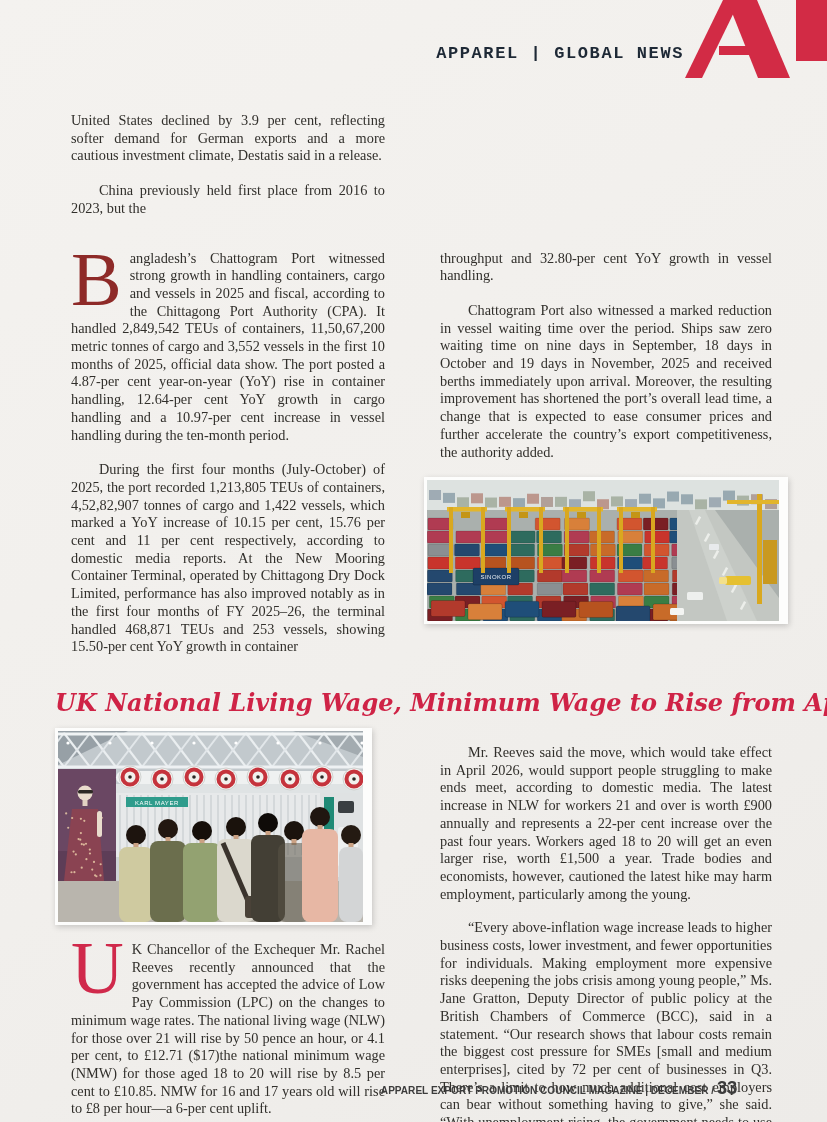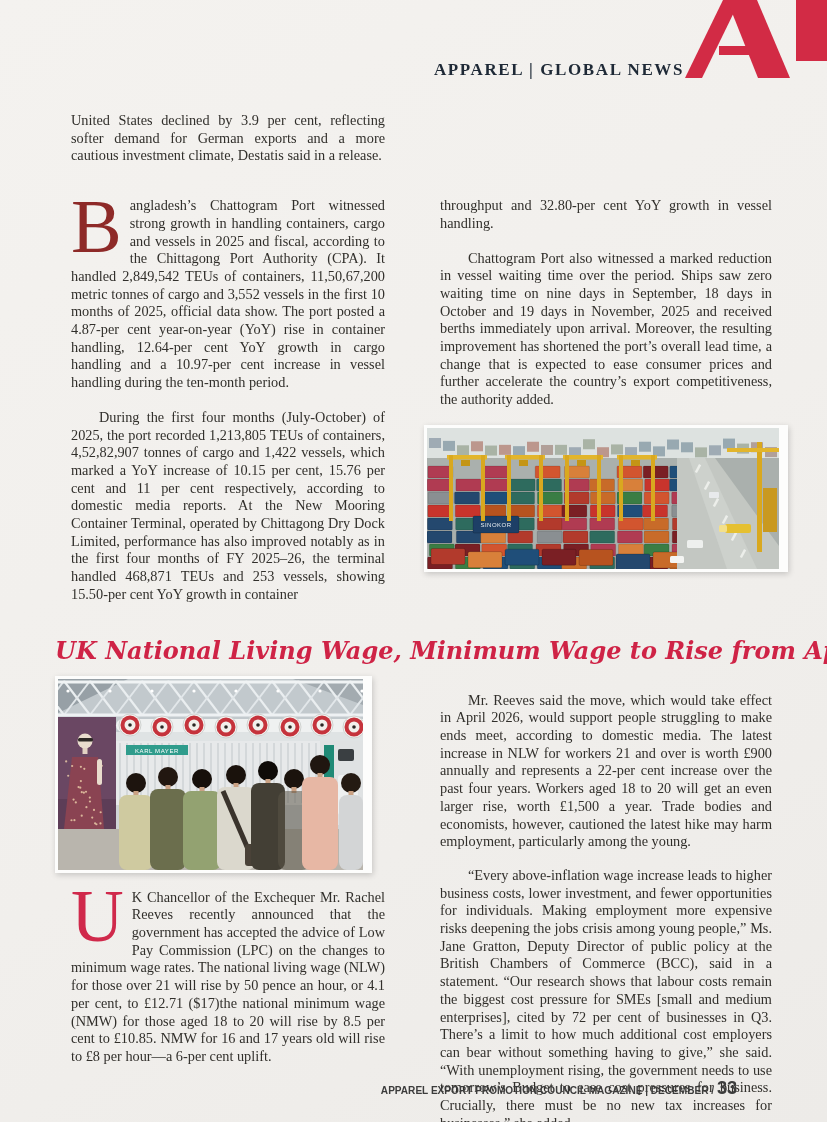--- a/index.html
+++ b/index.html
@@ -4,22 +4,22 @@
 <style>
   html,body{margin:0;padding:0;background:#e9e7e4;}
   .page{
     position:relative;width:827px;height:1122px;margin:0 auto;
     background:linear-gradient(145deg,#f4f2ef 0%,#f1efec 55%,#edebe8 100%);
     font-family:"Liberation Serif",serif;color:#312f2b;overflow:hidden;
   }
   
   .logo{position:absolute;top:0;right:0;width:150px;height:78px;}
   .masthead{
-    position:absolute;top:60px;right:143px;
-    font-family:Liberation Serif, serif;font-weight:700;font-size:17px;
+    position:absolute;top:44px;right:143px;
+    font-family:Liberation Mono, monospace;font-weight:700;font-size:17px;
     letter-spacing:1.6px;color:#1e2936;white-space:nowrap;
   }
   
   .content{position:absolute;left:55px;right:39px;top:96px;}
   .twocol{display:flex;gap:23px;align-items:flex-start;}
   .col-l{width:346px;flex:none;}
   .col-r{flex:1;min-width:0;}
   p{margin:16px;font-size:14.3px;line-height:17.7px;text-align:justify;}
   p.gap{margin-top:17px;}
   p.indent{text-indent:28px;}
@@ -68,20 +68,21 @@
       <rect x="119" y="0" width="31" height="61"></rect>
     </g>
   </svg>
   <div class="masthead">APPAREL | GLOBAL NEWS</div>
 
   <div class="content">
 
     <section class="twocol">
       <div class="col-l">
         <p>United States declined by 3.9 per cent, reflecting softer demand for German exports and a more cautious investment climate, Destatis said in a release.</p>
+        <p class="gap indent">China previously held first place from 2016 to 2023, but the</p>
       </div>
     </section>
 
 
     <section class="twocol">
       <div class="col-l">
         <p><span class="dropcap dc-b">B</span><span>angladesh’s Chattogram Port witnessed strong growth in handling containers, cargo and vessels in 2025 and fiscal, according to the Chittagong Port Authority (CPA). It handled 2,849,542 TEUs of containers, 11,50,67,200 metric tonnes of cargo and 3,552 vessels in the first 10 months of 2025, official data show. The port posted a 4.87-per cent year-on-year (YoY) rise in container handling, 12.64-per cent YoY growth in cargo handling and a 10.97-per cent increase in vessel handling during the ten-month period.</span></p>
         <p class="gap indent">During the first four months (July-October) of 2025, the port recorded 1,213,805 TEUs of containers, 4,52,82,907 tonnes of cargo and 1,422 vessels, which marked a YoY increase of 10.15 per cent, 15.76 per cent and 11 per cent respectively, according to domestic media reports. At the New Mooring Container Terminal, operated by Chittagong Dry Dock Limited, performance has also improved notably as in the first four months of FY 2025–26, the terminal handled 468,871 TEUs and 253 vessels, showing 15.50-per cent YoY growth in container</p>
       </div>
       <div class="col-r">

